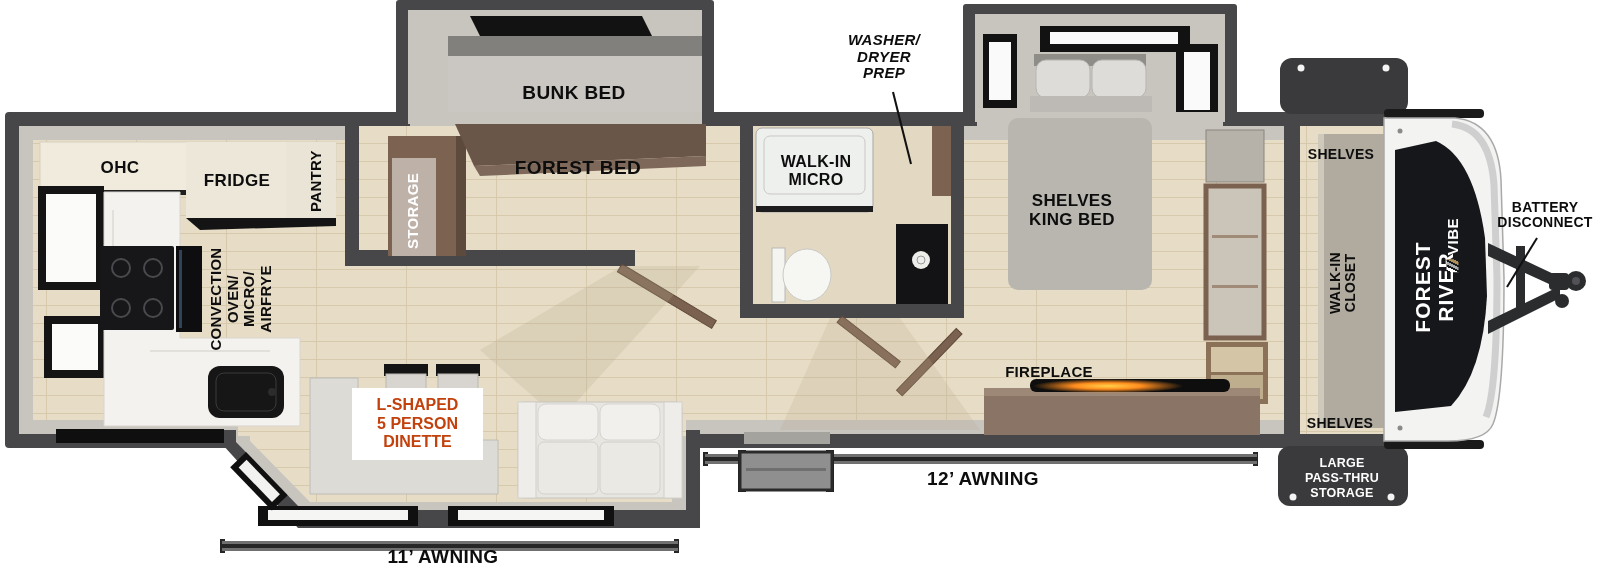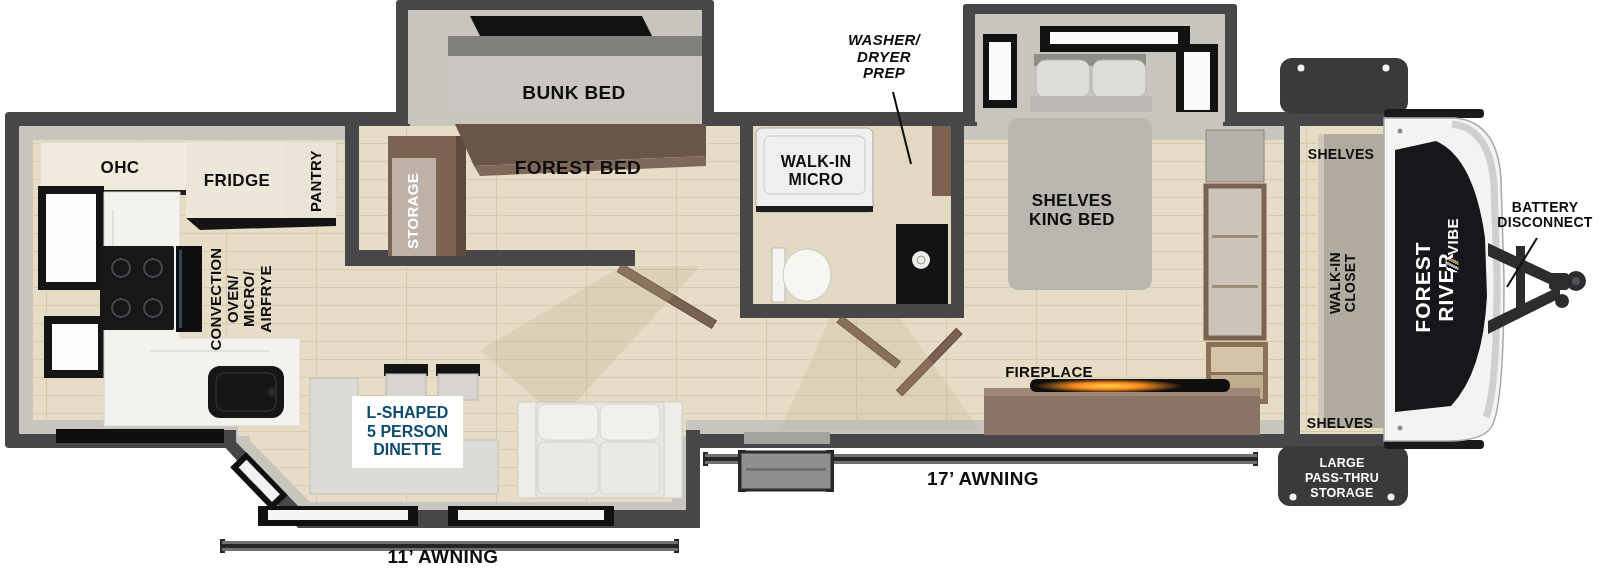--- a/index.html
+++ b/index.html
@@ -4,23 +4,23 @@
 <title>Forest River Vibe Floorplan</title>
 <style>
   html,body{margin:0;padding:0;background:#fff;}
   #canvas{position:relative;width:1600px;height:572px;overflow:hidden;background:#ffffff;
           font-family:"Liberation Sans",sans-serif;}
   #plan-svg{position:absolute;left:0;top:0;}
   .lbl{position:absolute;transform:translate(-50%,-50%);font-weight:700;color:#0d0d0d;
        text-align:center;white-space:pre-line;line-height:1.1;letter-spacing:.02em;z-index:5;}
   .v{transform:translate(-50%,-50%) rotate(-90deg);}
   .white{color:#ffffff;}
-  .dinette-box{position:absolute;left:352px;top:388px;width:111px;height:72px;background:#ffffff;
+  .dinette-box{position:absolute;left:352px;top:388px;width:131px;height:72px;background:#ffffff;
        display:flex;align-items:center;justify-content:center;font-weight:700;font-size:16px;
-       line-height:1.15;white-space:pre-line;text-align:center;color:#0c4a6e;z-index:5;margin-top:8px;}
+       line-height:1.15;white-space:pre-line;text-align:center;color:#c2410c;z-index:5;}
   .brand{position:absolute;transform:translate(-50%,-50%) rotate(-90deg);display:flex;
        align-items:center;gap:4px;z-index:6;}
   .vibe-stripes{display:inline-block;width:13px;height:12px;
        background:linear-gradient(115deg,rgba(0,0,0,0) 12%,#ffffff 12% 30%,#17181a 30% 42%,
        #a9a9a9 42% 58%,#17181a 58% 68%,#b08d57 68% 86%,rgba(0,0,0,0) 86%);}
 </style>
 </head>
 <body>
 
 <div id="canvas">
@@ -304,21 +304,21 @@
 CLOSET</div>
   <div class="lbl" style="left:1340px;top:424px;font-size:14px;">SHELVES</div>
   <div class="dinette-box">L-SHAPED
 5 PERSON
 DINETTE</div>
   <div class="lbl white" style="left:1342px;top:478px;font-size:12.5px;line-height:1.2;">LARGE
 PASS-THRU
 STORAGE</div>
   <div class="lbl" style="left:1545px;top:215px;font-size:14px;">BATTERY
 DISCONNECT</div>
-  <div class="lbl" style="left:983px;top:479px;font-size:19px;">17’ AWNING</div>
+  <div class="lbl" style="left:983px;top:479px;font-size:19px;">12’ AWNING</div>
   <div class="lbl" style="left:443px;top:557px;font-size:19px;">11’ AWNING</div>
   <div class="lbl v white" style="left:1434px;top:287px;font-size:21px;letter-spacing:.05em;">FOREST RIVER</div>
   <div class="brand" style="left:1452px;top:245px;">
     <span class="vibe-stripes"></span>
     <span style="color:#fff;font-weight:700;font-size:15px;letter-spacing:.04em;">VIBE</span>
   </div>
 
 </div>
 
 </body></html>

